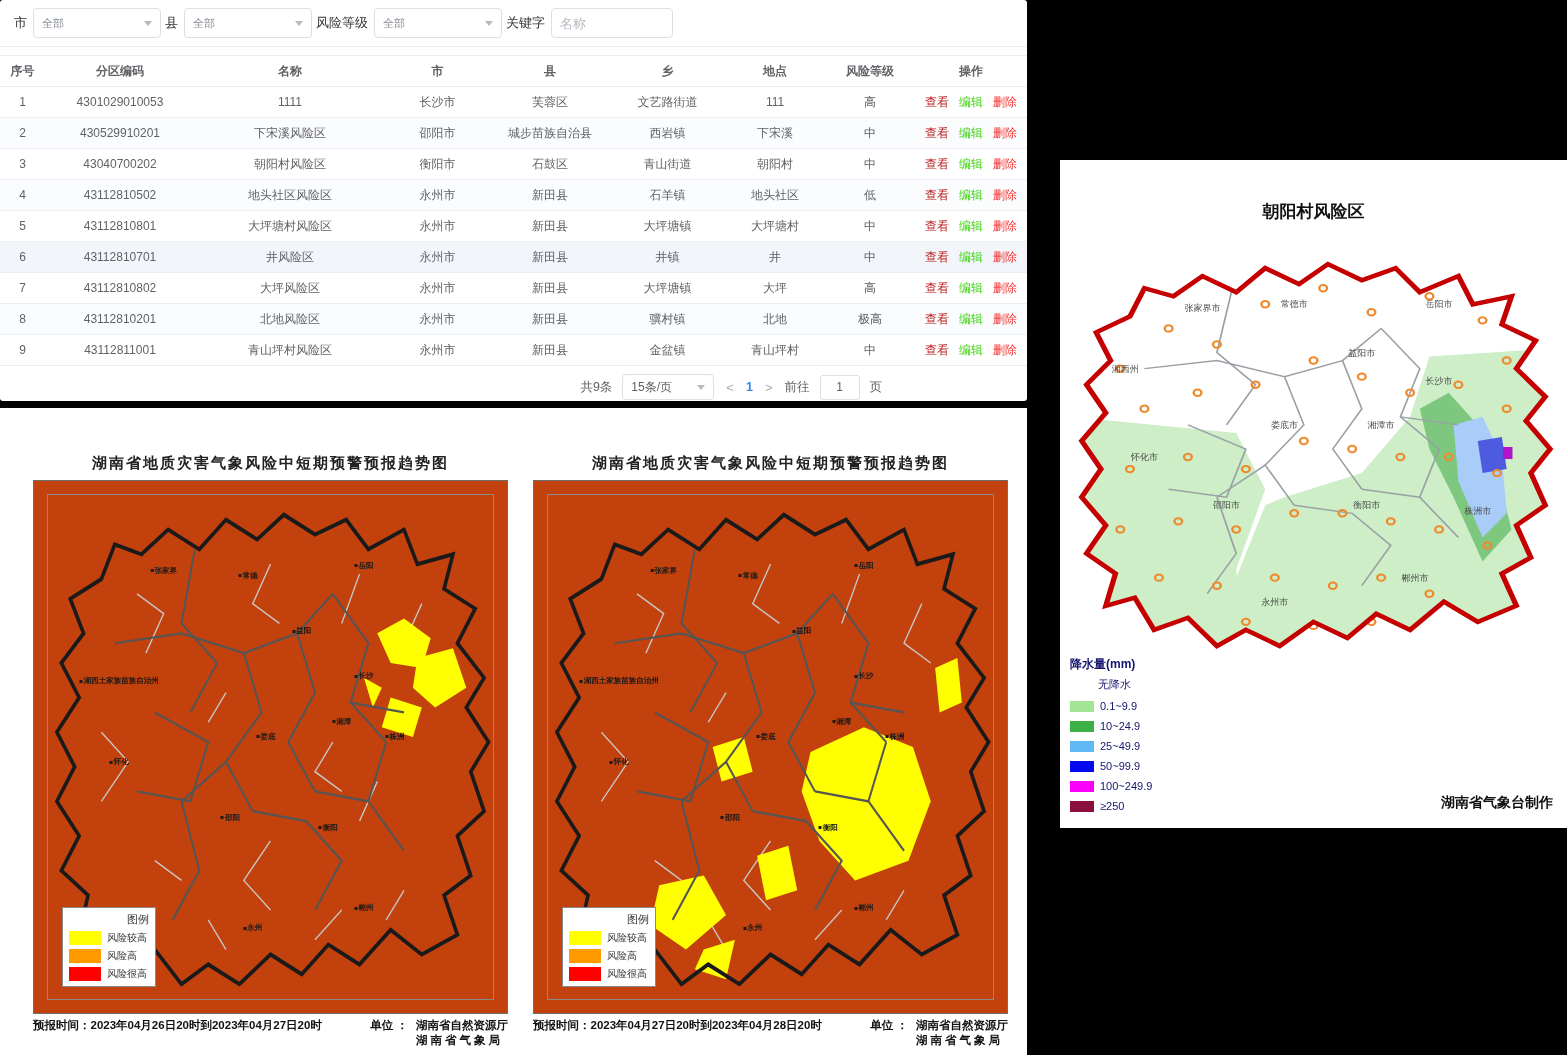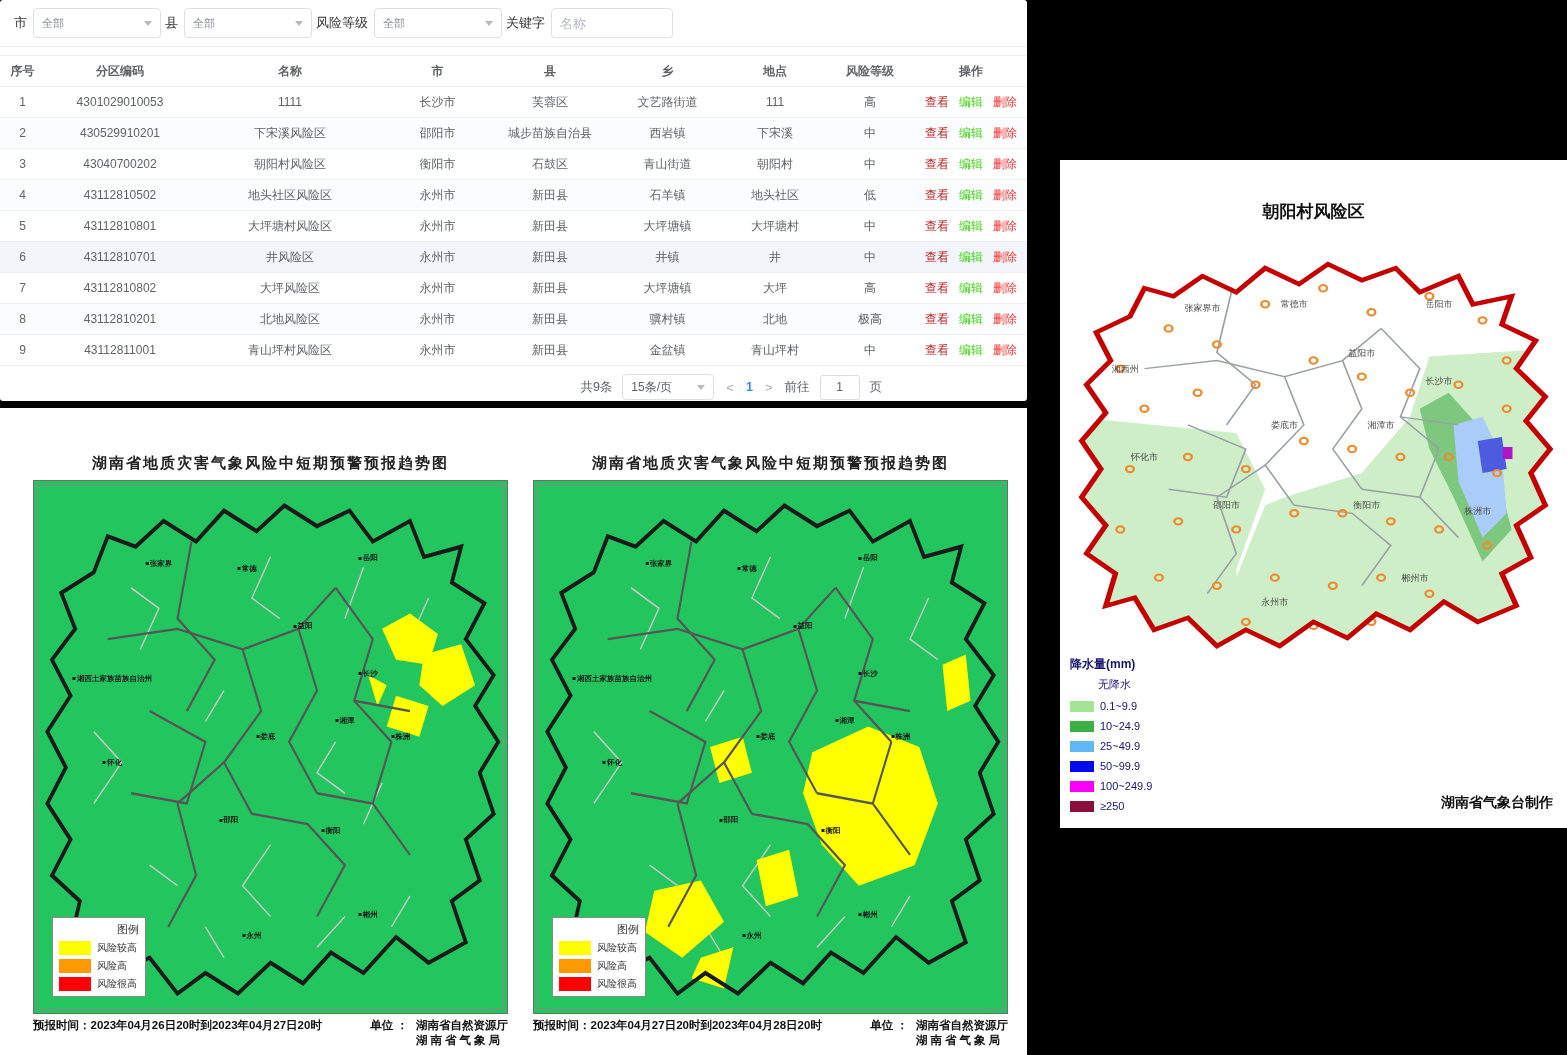--- a/index.html
+++ b/index.html
@@ -31,21 +31,21 @@
   .pagination { display:flex; align-items:center; justify-content:flex-end; gap:10px; padding:8px 145px 0 0; font-size:12.5px; color:#606266; }
   .pg-select { width:92px; height:26px; font-size:12px; color:#606266; }
   .pg-arrow { color:#a8abb2; font-size:13px; cursor:pointer; padding:0 2px; }
   .pg-num { color:#2d8cf0; font-weight:bold; cursor:pointer; }
   .goto-input { width:40px; height:25px; border:1px solid #dcdfe6; border-radius:3px; text-align:center; font-size:12px; color:#606266; }
 
   
   #panel-trend { position:absolute; left:0; top:408px; width:1027px; height:647px; background:#fff; display:flex; gap:25px; padding:46px 0 0 33px; }
   .trend-col { width:475px; }
   .trend-title { text-align:center; font-size:15px; font-weight:bold; color:#222; letter-spacing:2px; margin-bottom:7px; }
-  .trend-frame { border:1px solid #6e6e6e; padding:3px; height:534px; background:#22c55e; }
+  .trend-frame { border:1px solid #6e6e6e; padding:13px; height:534px; background:#c2410c; }
   .trend-frame-inner { border:1px solid #8a8a8a; height:100%; position:relative; overflow:hidden; }
   .trend-svg { position:absolute; inset:0; width:100%; height:100%; }
   .trend-labels, .map-labels { position:absolute; inset:0; pointer-events:none; }
   .t-label { position:absolute; transform:translate(-50%,-50%); font-size:7.5px; color:#1a1a1a; font-weight:bold; white-space:nowrap; }
   .t-label::before { content:''; display:inline-block; width:3px; height:3px; background:#1a1a1a; margin-right:1px; vertical-align:middle; }
   .trend-legend { position:absolute; left:14px; bottom:12px; width:94px; border:1px solid #8a8a8a; background:#fff; padding:4px 6px 5px; }
   .tl-title { text-align:right; font-size:11px; color:#333; margin-bottom:3px; }
   .lg-row { display:flex; align-items:center; gap:6px; margin-top:4px; }
   .trend-legend .lg-swatch { width:32px; height:14px; display:inline-block; }
   .trend-legend .lg-label { font-size:10px; color:#333; }

